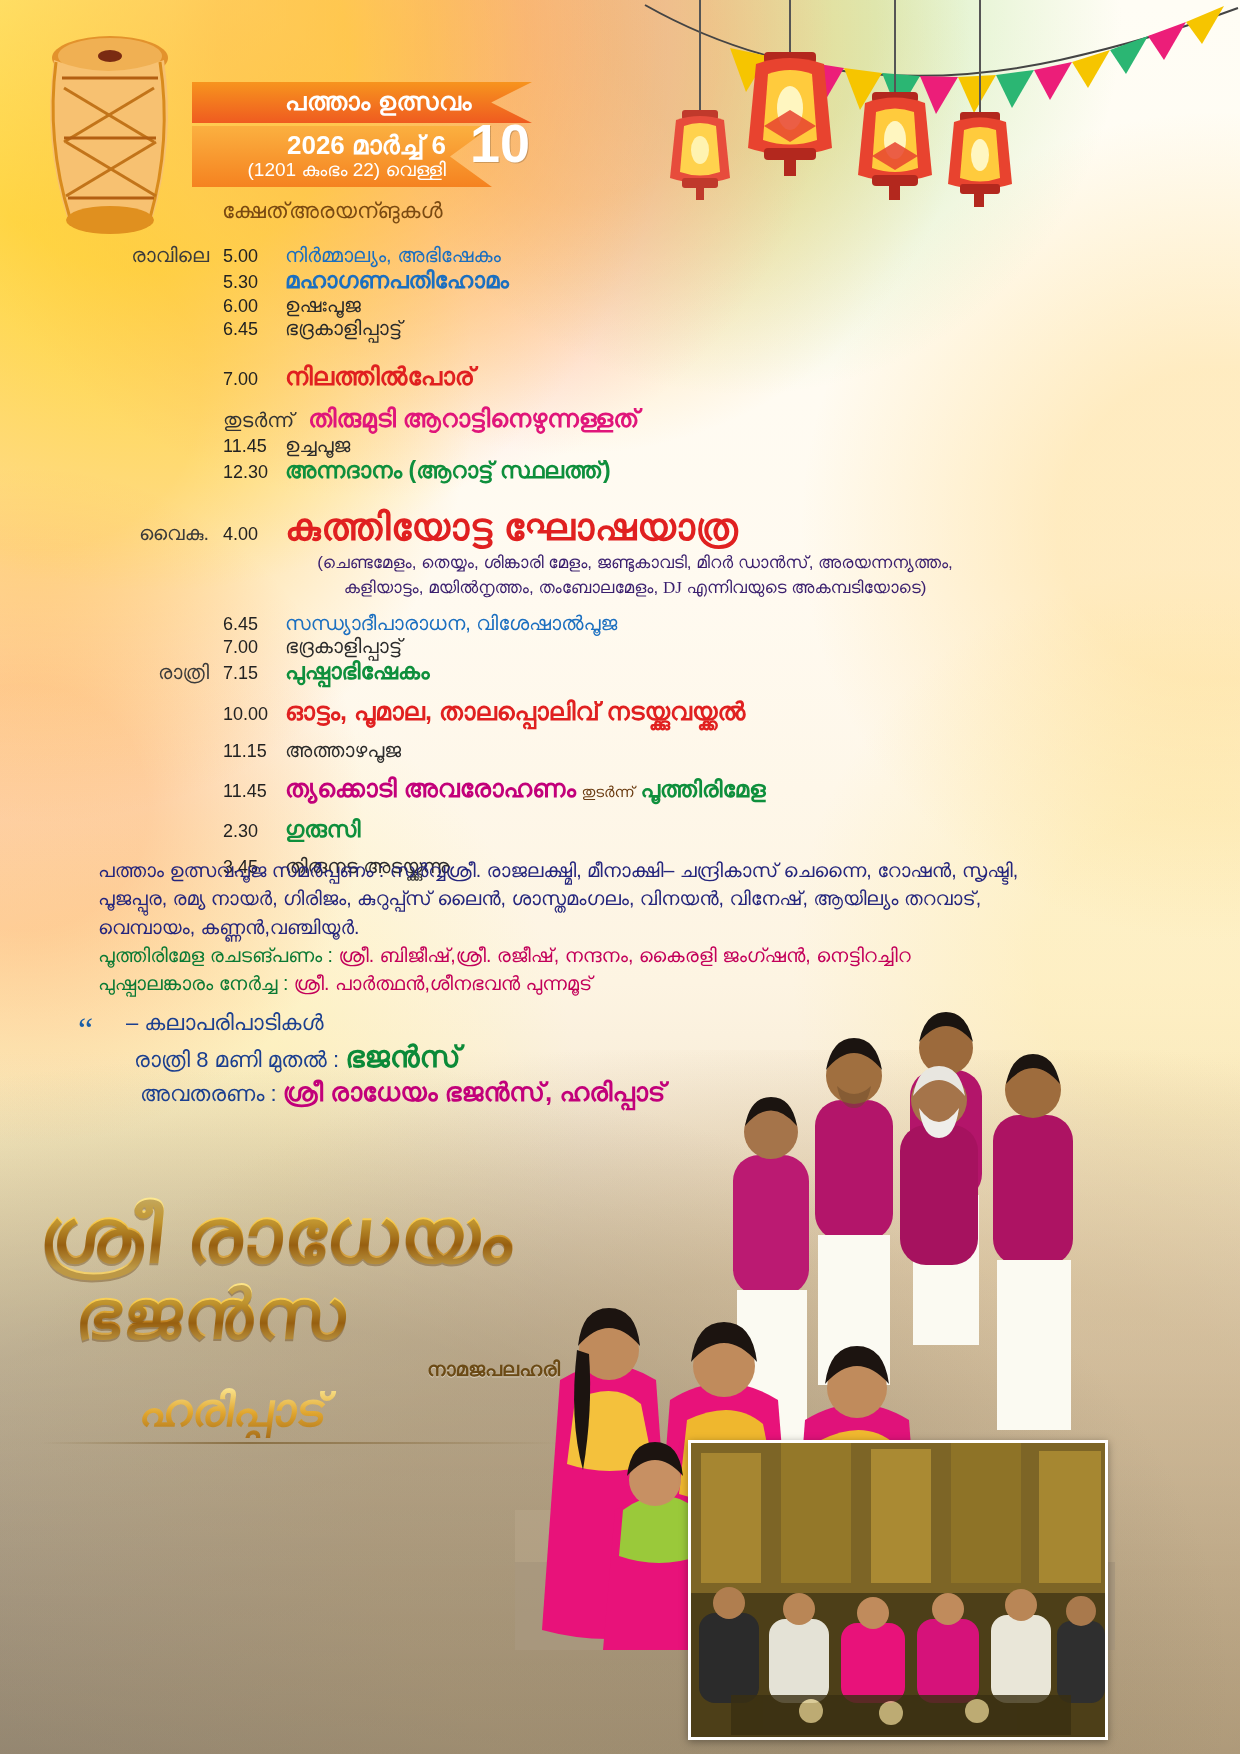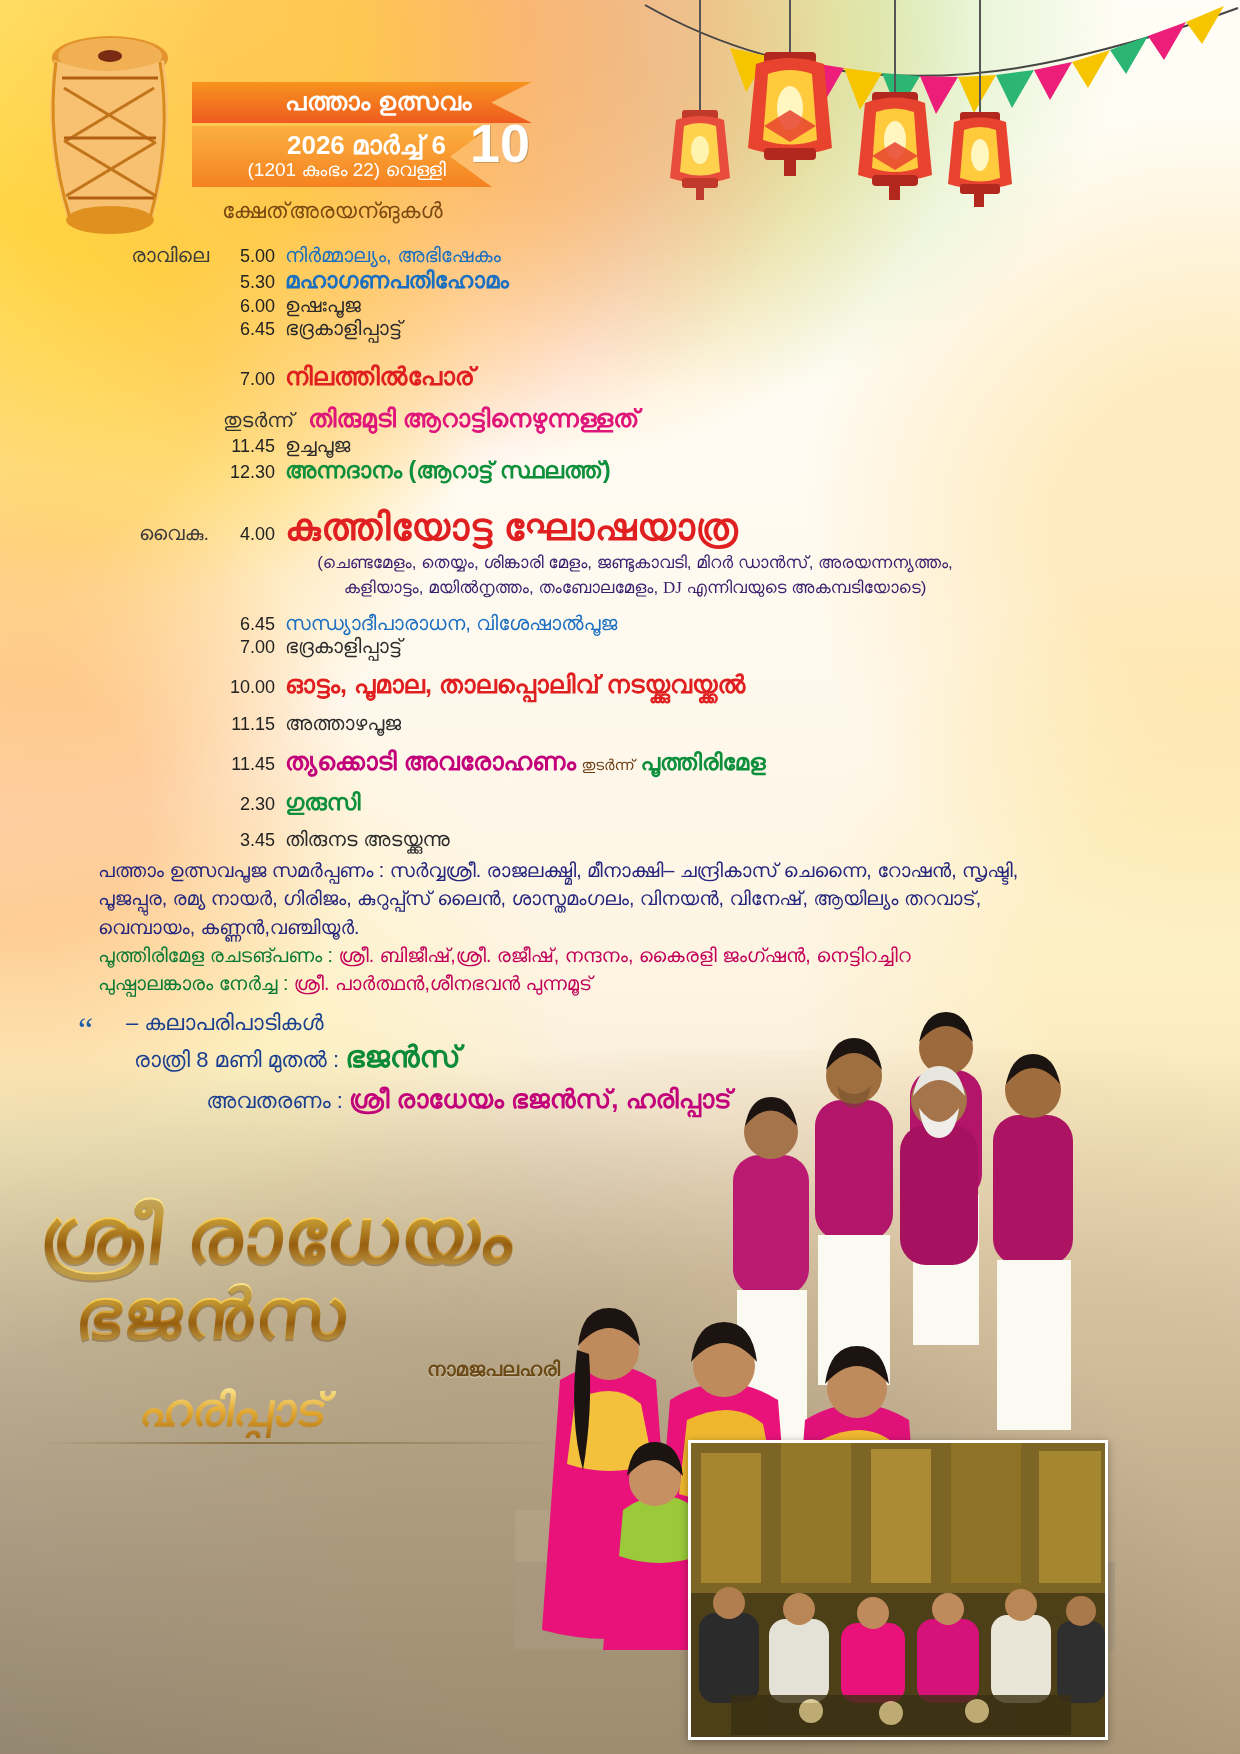--- a/index.html
+++ b/index.html
@@ -78,21 +78,21 @@
   }
 
   
   .schedule { position: absolute; left: 0; top: 244px; width: 1240px; }
   .row { display: flex; align-items: baseline; min-height: 20px; padding-left: 23px; }
   .daypart {
     width: 200px; text-align: right; padding-right: 14px;
     font-size: 20px; color: #3b3b3b; flex: 0 0 200px;
   }
   .time {
-    width: 62px; text-align: right; flex: 0 0 62px;
+    width: 62px; flex: 0 0 62px;
     font-size: 18px; color: #222; padding-right: 10px;
   }
   .ev { font-size: 20px; }
 
   .c-blue   { color: #1b6fc0; }
   .c-dark   { color: #2b2b2b; }
   .c-red    { color: #e02020; }
   .c-pink   { color: #e0157a; }
   .c-green  { color: #0e8f3c; }
   .c-brown  { color: #6a3b10; }
@@ -123,21 +123,21 @@
   
   .kala { position: absolute; left: 78px; top: 1010px; width: 720px; }
   .quote {
     position: absolute; left: 0; top: 6px;
     font-size: 34px; color: #1b5fa8; line-height: .8;
     font-family: "Liberation Serif", serif;
   }
   .kala-title { font-size: 22px; color: #1b3f8f; padding-left: 48px; }
   .kala-line2 { font-size: 22px; color: #1b3f8f; padding-left: 56px; margin-top: 4px; }
   .kala-line2 .bh { color: #0b8a38; font-size: 30px; font-weight: bold; }
-  .kala-line3 { font-size: 22px; color: #1b3f8f; padding-left: 62px; margin-top: 9px; text-align: center; }
+  .kala-line3 { font-size: 22px; color: #1b3f8f; padding-left: 62px; margin-top: 2px; }
   .kala-line3 .nm { color: #c2007a; font-size: 26px; font-weight: bold; }
 
   
   .troupe {
     position: absolute; left: 515px; top: 950px; width: 600px; height: 690px;
   }
 
   
   .logo { position: absolute; left: 40px; top: 1190px; width: 520px; height: 330px; }
   .logo .l1 {
@@ -350,20 +350,25 @@
   <div class="row">
     <div class="daypart"></div>
     <div class="time">6.45</div>
     <div class="ev c-blue">സന്ധ്യാദീപാരാധന, വിശേഷാൽപൂജ</div>
   </div>
   <div class="row">
     <div class="daypart"></div>
     <div class="time">7.00</div>
     <div class="ev c-dark">ഭദ്രകാളിപ്പാട്ട്</div>
   </div>
+  <div class="row">
+    <div class="daypart">രാത്രി</div>
+    <div class="time">7.15</div>
+    <div class="ev c-green big3">പുഷ്പാഭിഷേകം</div>
+  </div>
 
   <div class="spacer-sm"></div>
 
   <div class="row">
     <div class="daypart"></div>
     <div class="time">10.00</div>
     <div class="ev c-red big2">ഓട്ടം, പൂമാല, താലപ്പൊലിവ് നടയ്ക്കുവയ്ക്കൽ</div>
   </div>
 
   <div class="spacer-sm"></div>

